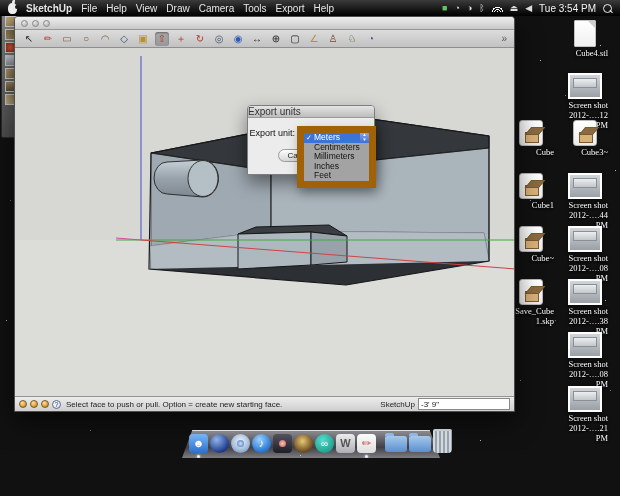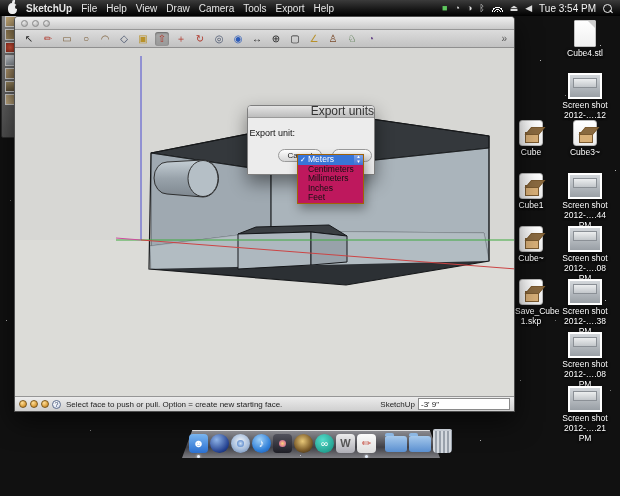--- a/index.html
+++ b/index.html
@@ -79,36 +79,36 @@
   .helpb{width:9px;height:9px;border-radius:50%;background:radial-gradient(circle at 40% 30%,#ffffff,#cdd6e8);
     border:1px solid #5f6f8f;box-sizing:border-box;font-size:7px;line-height:8px;text-align:center;color:#2c4066;}
   .hint{margin-left:2px;}
   .dlab-status{margin-left:auto;color:#222;}
   .dfield{width:86px;height:10px;font-size:8px;border:1px solid #8a8a8a;background:#fff;padding:0 2px;
     font-family:"Liberation Sans",sans-serif;color:#222;}
   
   .dialog{position:absolute;left:247px;top:105px;width:128px;height:70px;z-index:40;background:#ececec;
     border:1px solid #7e7e7e;border-radius:4px 4px 0 0;box-shadow:0 8px 18px rgba(0,0,0,.45);box-sizing:border-box;}
   .dtitle{height:11px;line-height:11px;background:linear-gradient(#e4e4e4,#bdbdbd);border-bottom:1px solid #9a9a9a;
-    border-radius:3px 3px 0 0;text-align:right;font-size:12px;color:#333;}
+    border-radius:3px 3px 0 0;text-align:left;font-size:10px;color:#333;}
   .dxlabel{position:absolute;top:22px;right:79px;font-size:9px;color:#111;}
   .pill{position:absolute;top:43px;height:13px;border-radius:7px;border:1px solid #9a9a9a;box-sizing:border-box;
     background:linear-gradient(#fefefe,#d6d6d6);font-size:8px;color:#222;text-align:center;line-height:11px;
     overflow:hidden;}
   .pill.cancel{left:30px;width:44px;}
   .pill.ok{left:84px;width:40px;}
-  .popmenu{position:absolute;left:297px;top:126px;width:65px;z-index:50;background:#be185d;border:1px solid #a16207;
-    box-shadow:2px 5px 10px rgba(0,0,0,.35);font-size:8.5px;color:#111;margin-top:28px;}
+  .popmenu{position:absolute;left:297px;top:126px;width:65px;z-index:50;background:#a3a3a3;border:7px solid #a16207;
+    box-shadow:2px 5px 10px rgba(0,0,0,.35);font-size:8.5px;color:#111;}
   .prow{position:relative;height:9.6px;line-height:9.6px;padding-left:10px;white-space:nowrap;}
   .prow.sel{background:#3875d7;color:#fff;}
   .chk{position:absolute;left:2px;font-size:7px;}
   .stepper{position:absolute;right:0;top:0;bottom:0;width:9px;background:linear-gradient(#82a7ea,#3f6fd0);
     border-radius:0 1px 1px 0;color:#fff;font-size:4.5px;line-height:4.8px;text-align:center;}
   
-  .dicon{position:absolute;width:46px;text-align:center;z-index:5;cursor:default;}
+  .dicon{position:absolute;width:46px;text-align:right;z-index:5;cursor:default;font-family:Liberation Serif, serif;}
   .ic{margin:0 auto;position:relative;}
   .ic.skp{width:24px;height:26px;background:linear-gradient(#ffffff,#ececec);border:1px solid #b8b8b8;
     border-radius:3px;box-sizing:border-box;}
   .ic.skp::before{content:"";position:absolute;left:5px;top:11px;width:12px;height:9px;background:#d9b078;
     border:1px solid #7a5a30;}
   .ic.skp::after{content:"";position:absolute;left:8px;top:6px;width:12px;height:6px;background:#8a6a40;
     border:1px solid #7a5a30;transform:skewX(-40deg);}
   .ic.stl{width:22px;height:27px;background:linear-gradient(#ffffff,#f0f0f0);border:1px solid #c2c2c2;
     border-radius:1px;box-sizing:border-box;}
   .ic.stl::after{content:"";position:absolute;right:0;top:0;border-style:solid;border-width:0 7px 7px 0;

